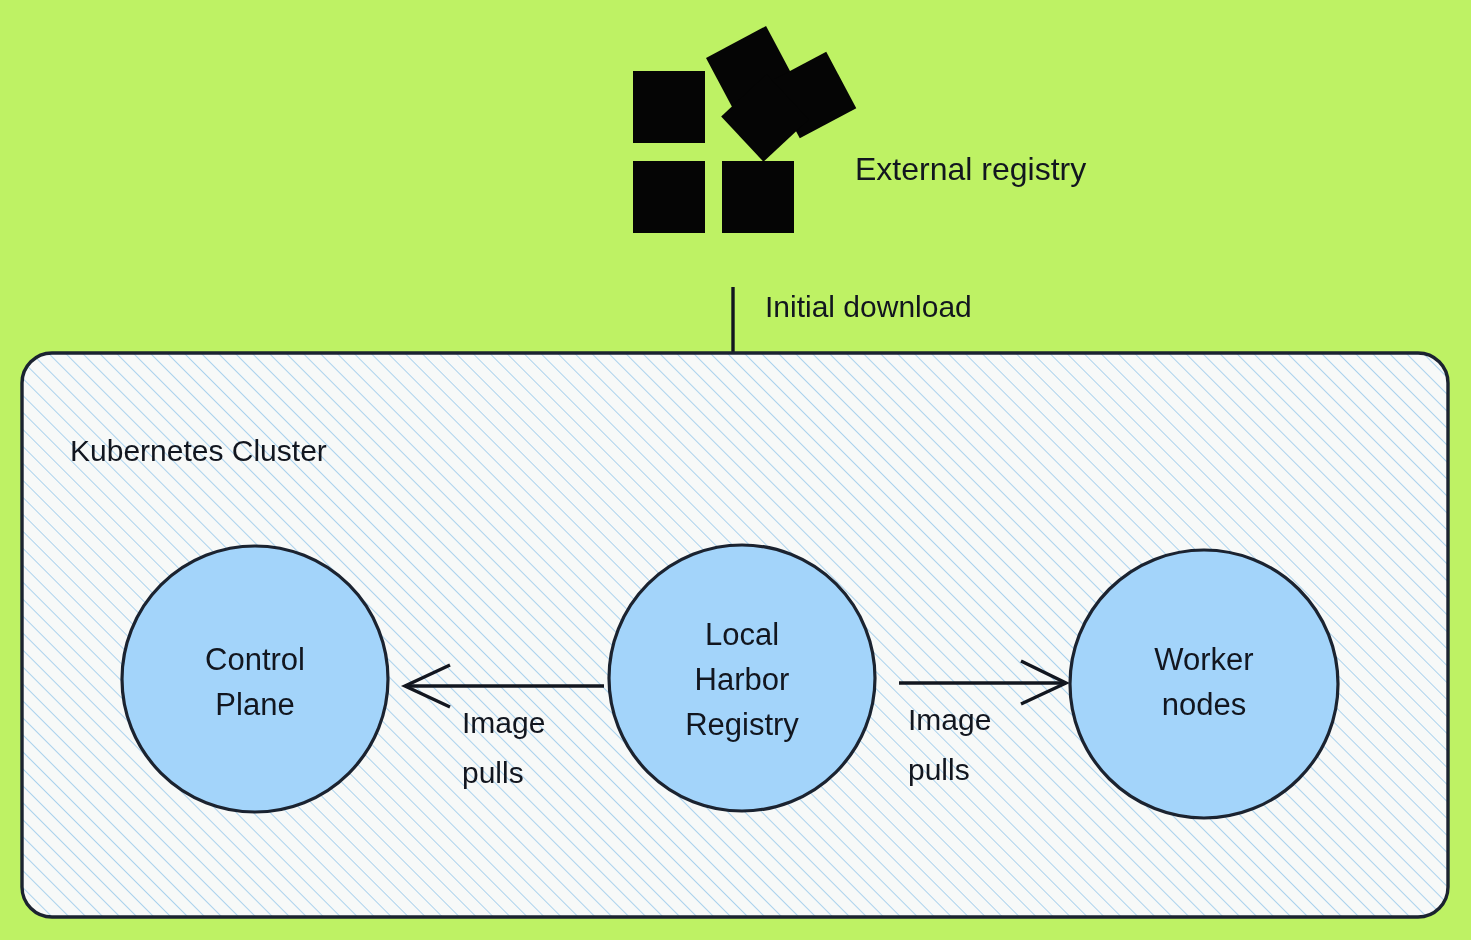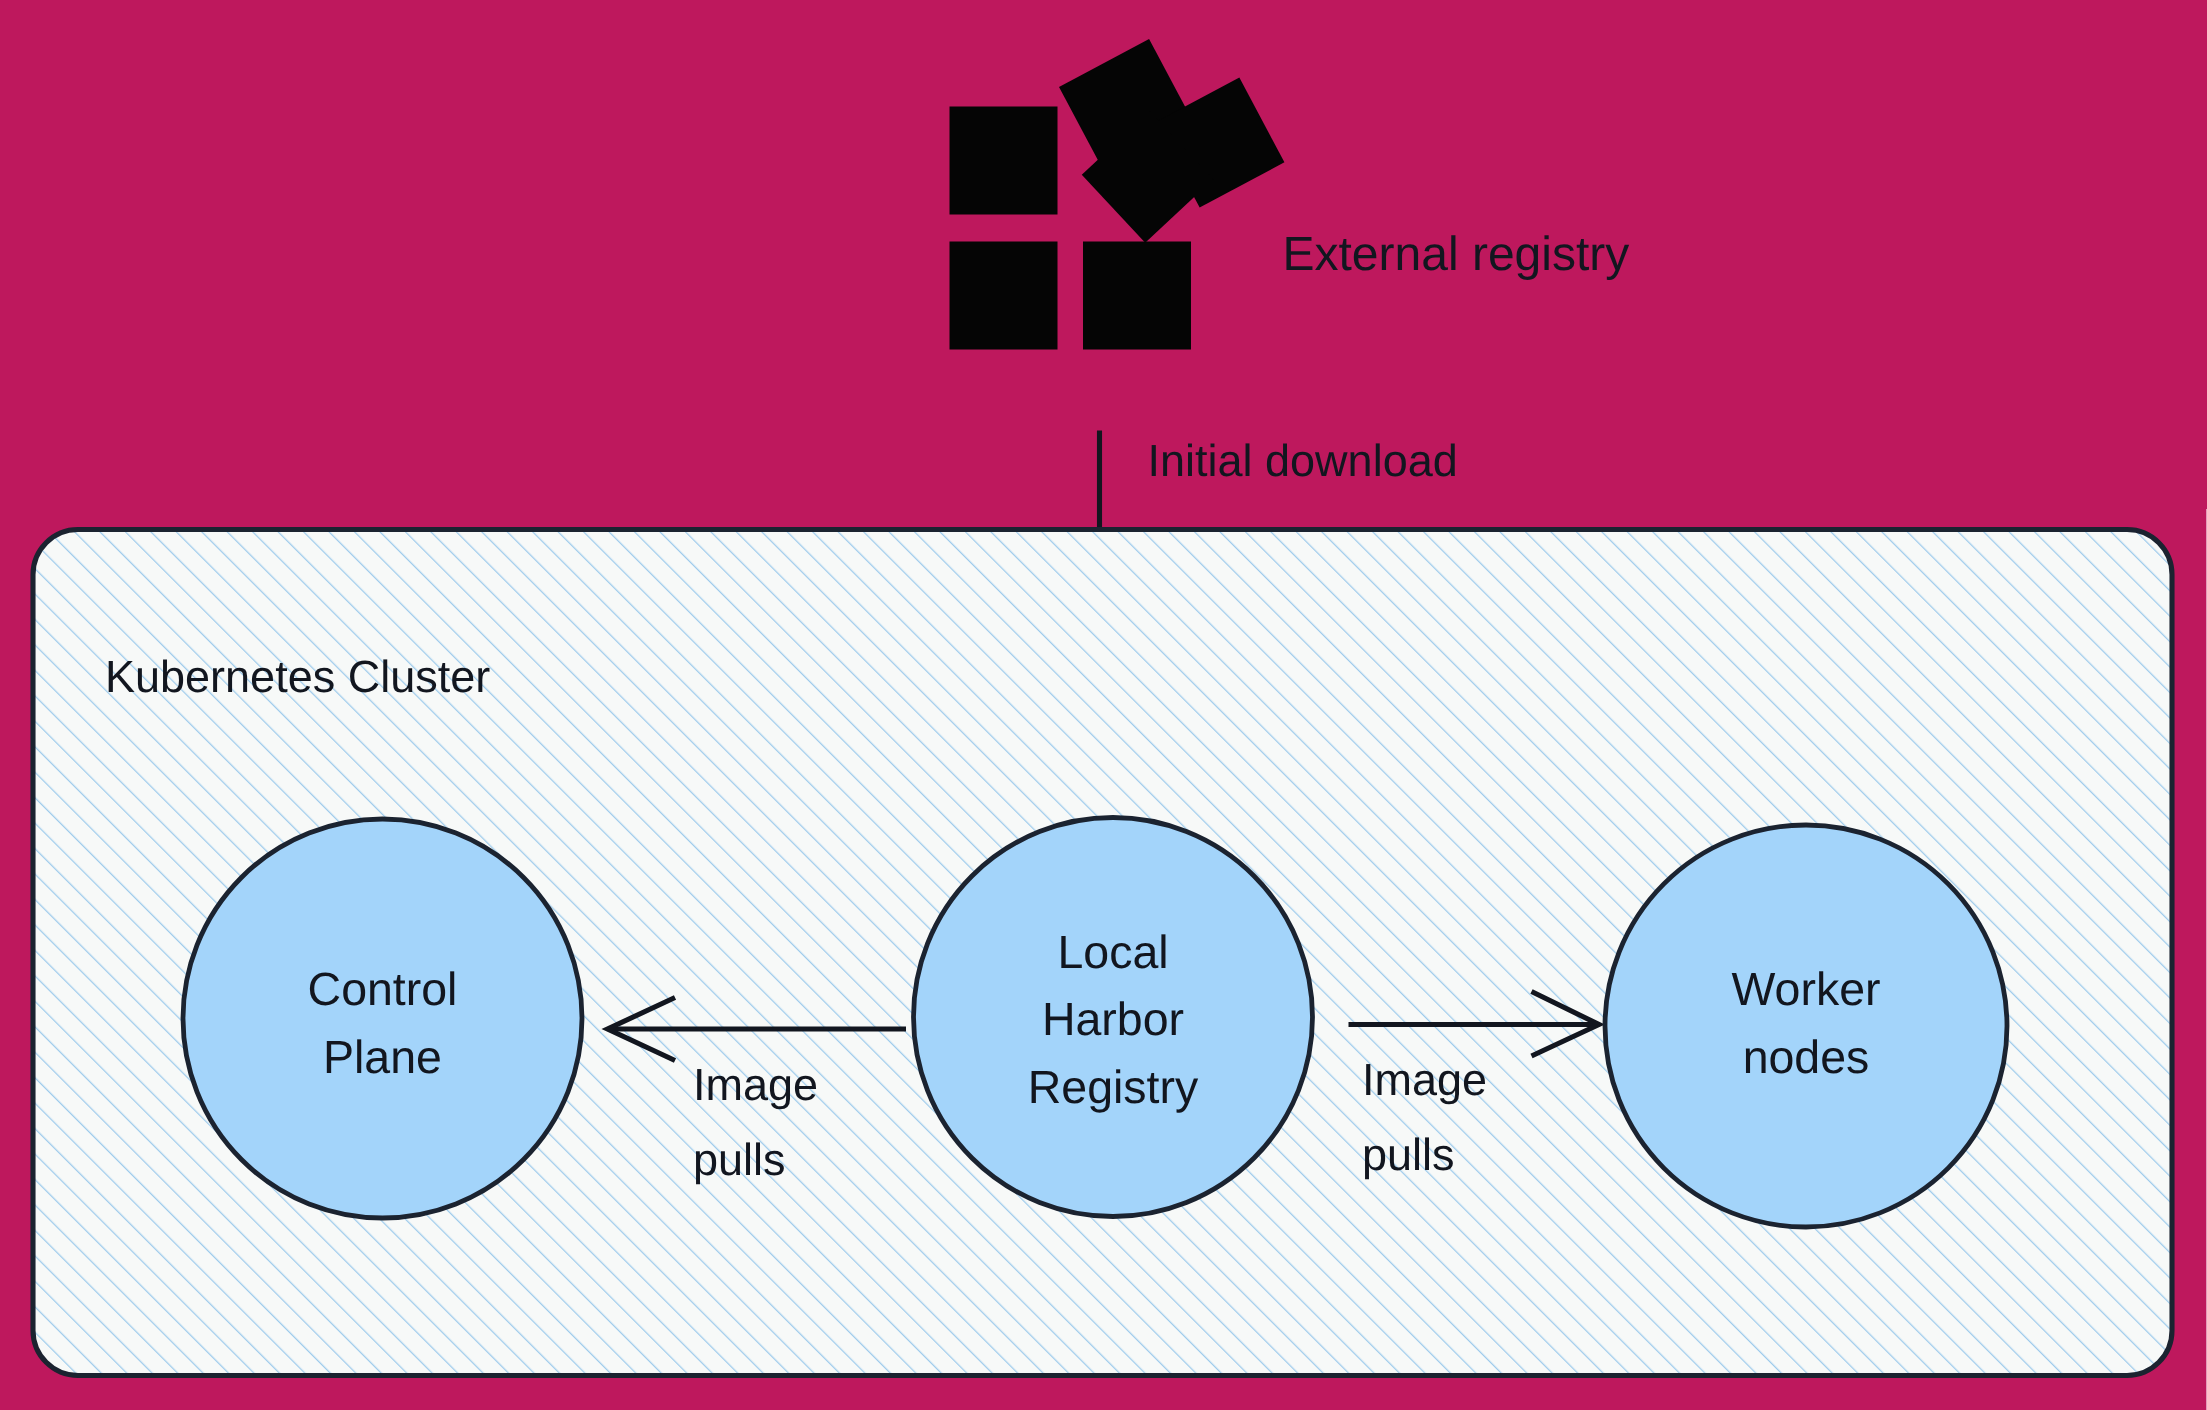--- a/index.html
+++ b/index.html
@@ -8,21 +8,21 @@
     padding: 0;
     background: #ffffff;
   }
   body {
     font-family: "Liberation Sans", sans-serif;
   }
   #canvas {
     position: relative;
     width: 1471px;
     height: 940px;
-    background: #be185d;
+    background: #bef264;
     overflow: hidden;
   }
   svg.layer {
     position: absolute;
     left: 0;
     top: 0;
     width: 1471px;
     height: 940px;
     overflow: visible;
   }

